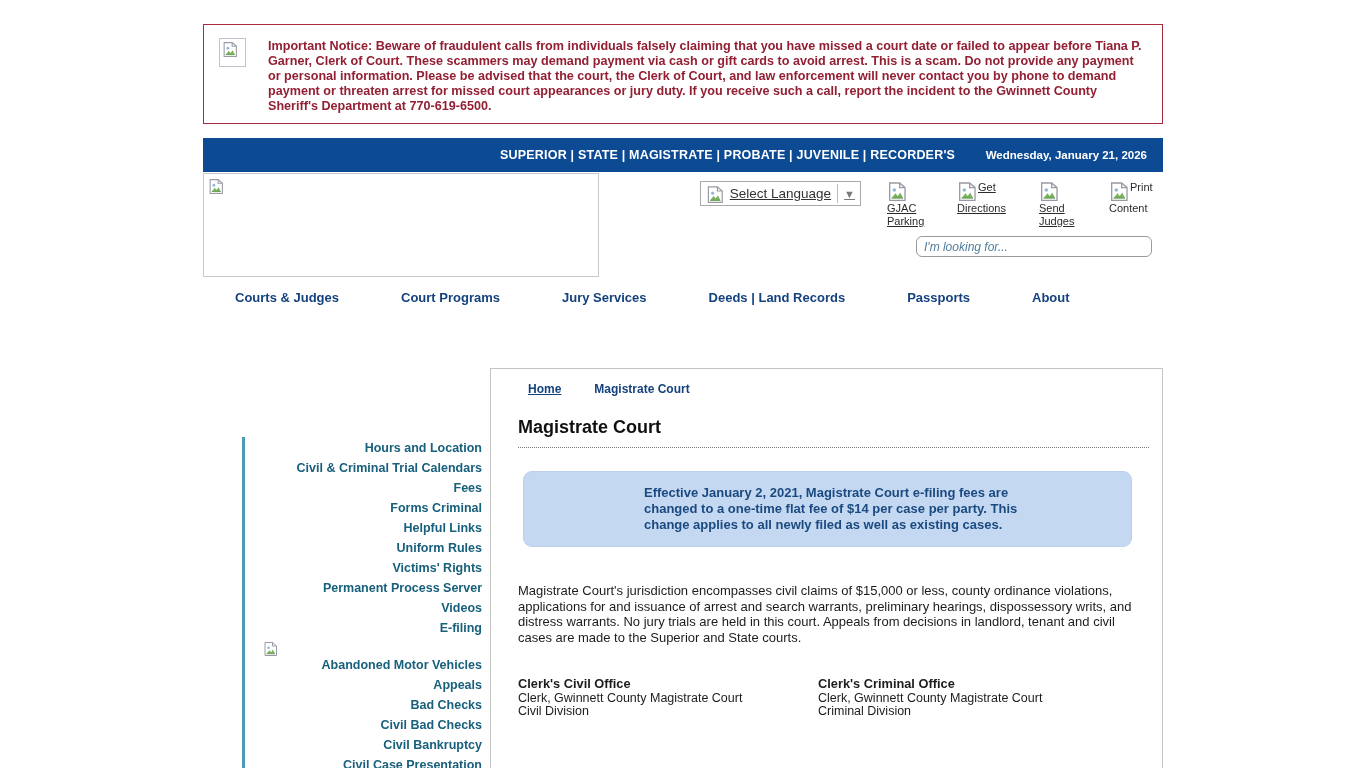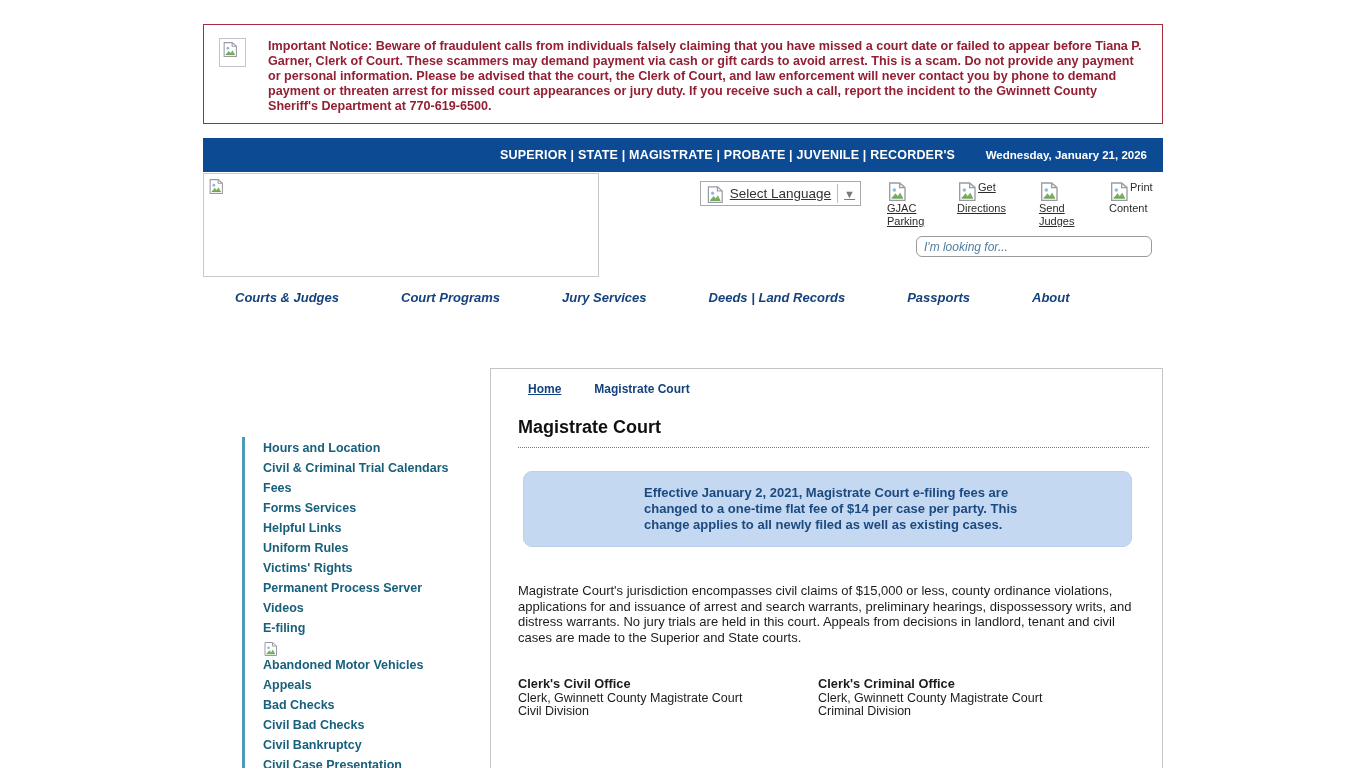--- a/index.html
+++ b/index.html
@@ -39,28 +39,28 @@
   .hlink.w44 { width:44px; } .hlink.w56 { width:56px; } .hlink.w46 { width:46px; }
   .hlink.nound { text-decoration:none; }
 
   .search-input { position:absolute; top:236px; right:11px; width:236px; height:21px;
             border:1px solid #9a9a9a; border-radius:6px; padding:0 7px;
             font-family:"Liberation Sans", sans-serif; font-size:12px; font-style:italic; color:#2b5a7a; }
   .search-input::placeholder { color:#4f7d9e; font-style:italic; opacity:1; }
 
   
   .mainnav { position:absolute; top:290px; left:32px; display:flex; gap:62px; white-space:nowrap; }
-  .mainnav a { font-size:13px; font-weight:bold; color:#14427e; text-decoration:none;font-style:italic; }
+  .mainnav a { font-size:13px; font-weight:bold; color:#14427e; text-decoration:none; }
 
   
   .sidebar { position:absolute; top:437px; left:39px; width:240px; }
   .sidebar-line { position:absolute; left:0; top:0; width:3px; height:331px; background:#4c9ab5; }
   .sidebar-items { margin-left:21px; padding-top:4px; }
   .sidebar-item { display:block; height:20px; font-size:12.5px; font-weight:bold;
-            color:#18607c; text-decoration:none; white-space:nowrap; }
+            color:#18607c; text-decoration:none; white-space:nowrap;text-align:right; }
   .sidebar-img-row { height:17px; }
 
   
   .content { position:absolute; top:368px; left:287px; width:673px; height:440px;
             border:1px solid #c4c4c4; border-bottom:none; background:#fff; }
   .breadcrumb { margin:13px 0 0 37px; display:flex; gap:33px;
             font-size:12px; font-weight:bold; color:#14427e; }
   .breadcrumb .home { color:#14427e; text-decoration:underline; }
   .breadcrumb .current { color:#14427e; }
   .page-title { margin:21px 13px 0 27px; font-size:18px; font-weight:bold; color:#101010;
@@ -157,21 +157,21 @@
     <a>Passports</a>
     <a>About</a>
   </div>
 
   <div class="sidebar">
     <div class="sidebar-line"></div>
     <div class="sidebar-items">
       <a class="sidebar-item">Hours and Location</a>
       <a class="sidebar-item">Civil &amp; Criminal Trial Calendars</a>
       <a class="sidebar-item">Fees</a>
-      <a class="sidebar-item">Forms Services</a>
+      <a class="sidebar-item">Forms Criminal</a>
       <a class="sidebar-item">Helpful Links</a>
       <a class="sidebar-item">Uniform Rules</a>
       <a class="sidebar-item">Victims' Rights</a>
       <a class="sidebar-item">Permanent Process Server</a>
       <a class="sidebar-item">Videos</a>
       <a class="sidebar-item">E-filing</a>
       <div class="sidebar-img-row">
         <svg class="bimg" width="15" height="15" viewBox="0 0 14 15">
             <use href="#bimg-def"></use>
           </svg>

